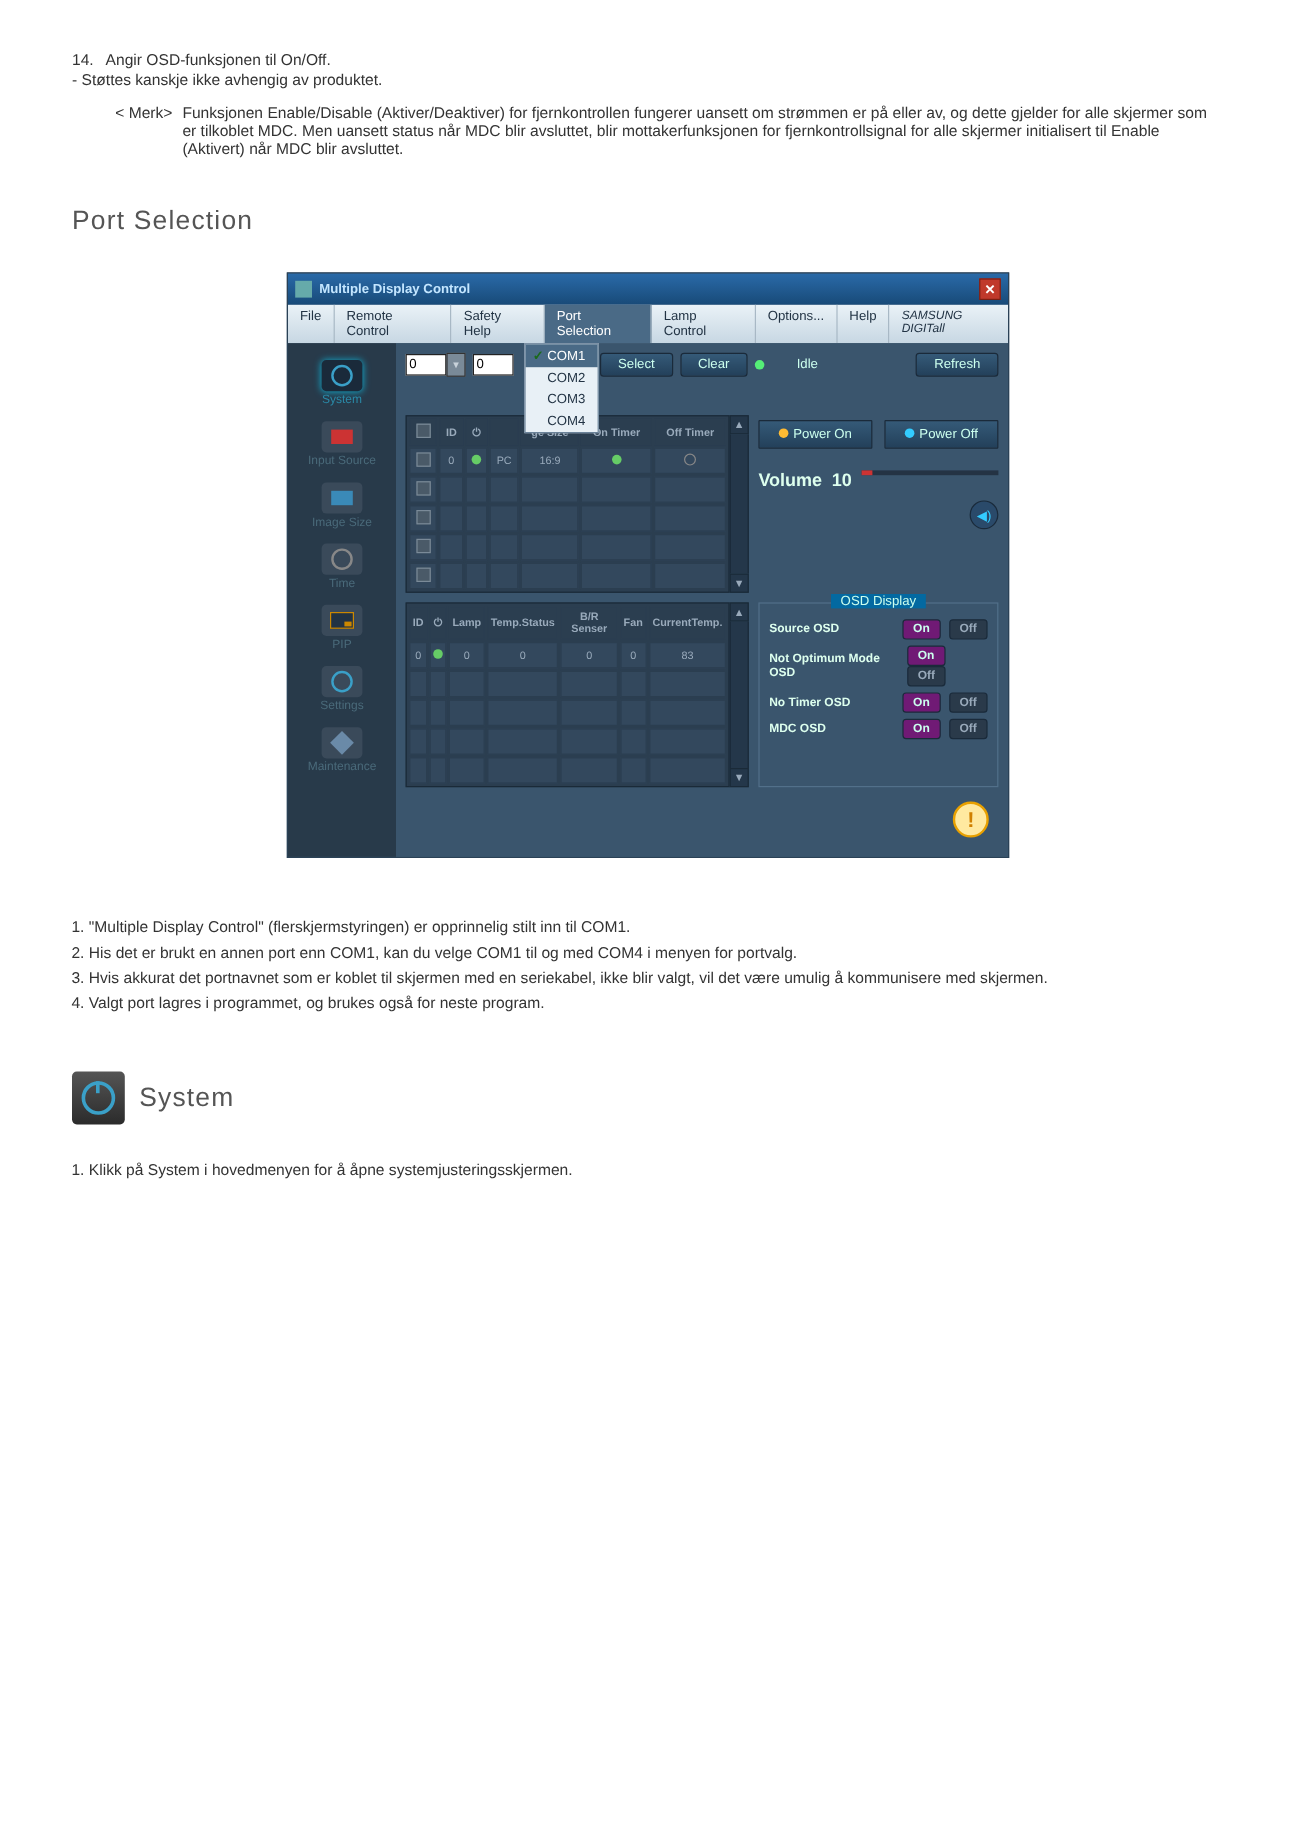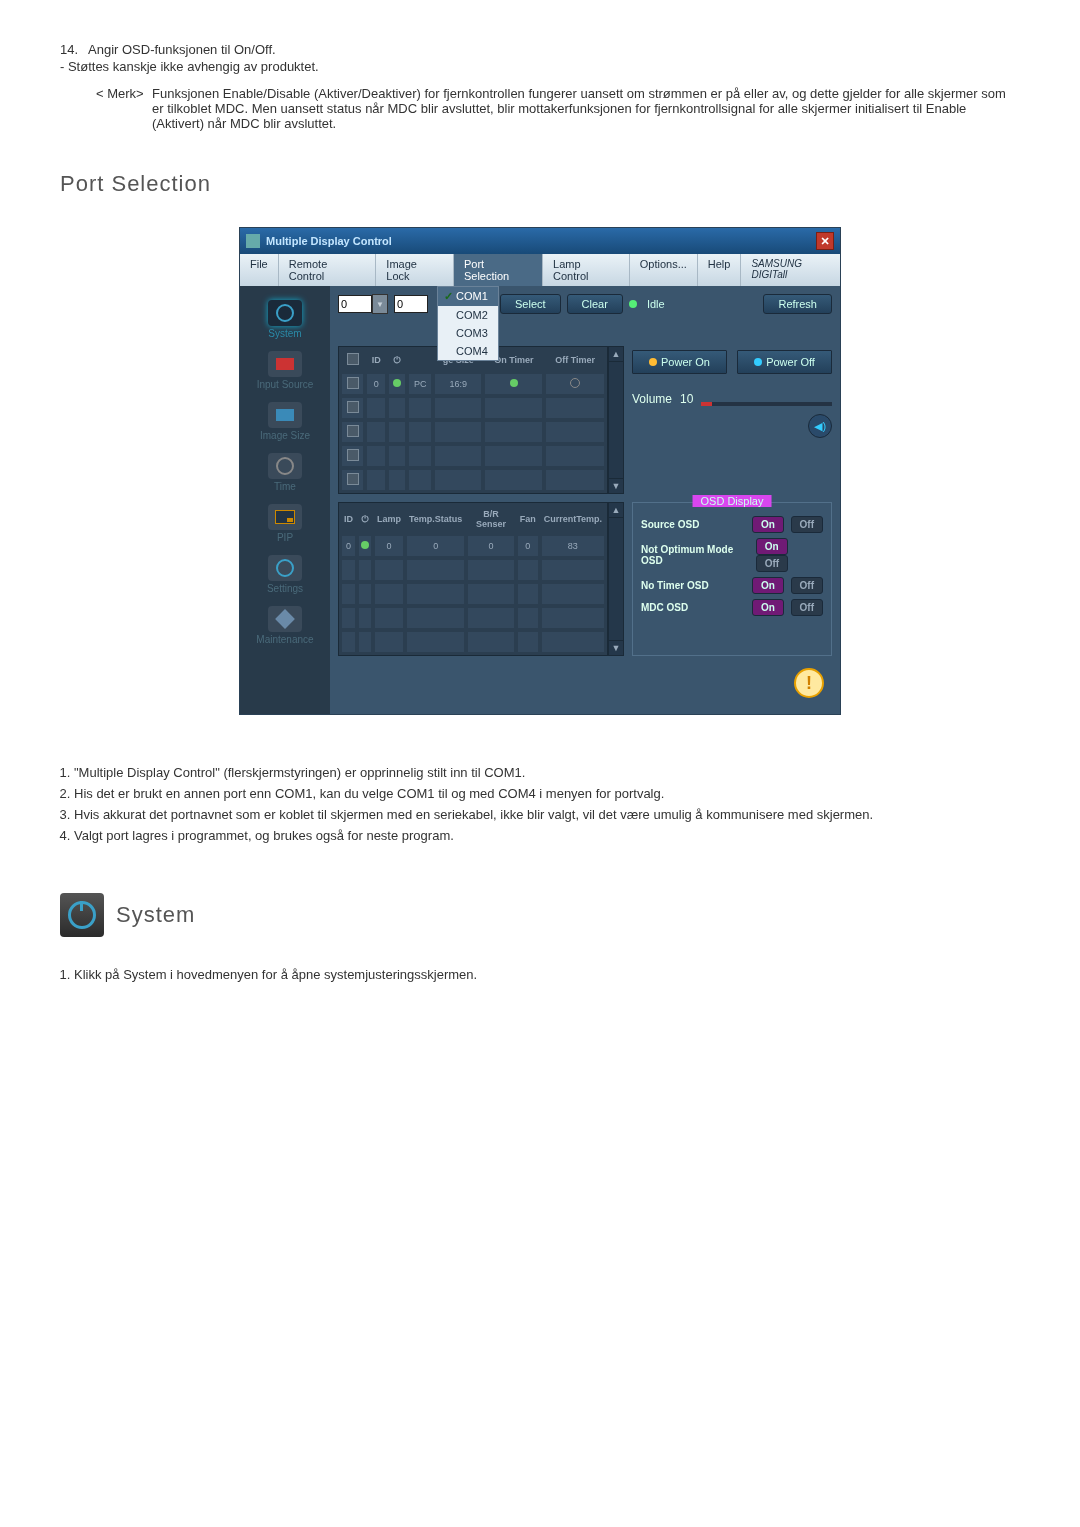--- a/index.html
+++ b/index.html
@@ -80,42 +80,42 @@
   .sidebar .item.active .icon-box { background:#1a2a3a; box-shadow:0 0 6px #1ac; }
   .sidebar .label { font-size:10px; color:#2a8aa8; }
   .sidebar .item.dim .label { color:#4a6a7a; }
   .main-area { flex:1; background:#3a556d; padding:8px 8px 8px 8px; position:relative; }
   .toprow { display:flex; align-items:center; gap:6px; margin-bottom:6px;}
   .spin { display:flex; align-items:center; }
   .spin input { width:28px; height:16px; background:#fff; border:1px solid #222; color:#000; font-size:11px; padding:0 2px;}
   .spin .arrow { width:14px; height:18px; background:#7a8a98; border:1px solid #333; display:flex; align-items:center; justify-content:center; font-size:8px;}
   .btn { background:linear-gradient(#355a78,#23405a); border:1px solid #1a2a3a; padding:3px 14px; color:#cfe; border-radius:3px; font-size:11px;}
   .idle-dot { width:8px; height:8px; border-radius:50%; background:#5e7; display:inline-block; margin-right:4px;}
-  .idle-label { color:#cfe; margin-left:0;}
+  .idle-label { color:#cfe; margin-left:17px;}
   .table1 { width:270px; background:#2b3e50; border:1px solid #1a2a38; margin-top:26px;}
   .table1 th, .table1 td { border:1px solid #2b3e50; font-size:9px; padding:3px 2px; text-align:center; color:#9ab;}
   .table1 th { background:#2b3e50; }
   .table1 td { background:#33485d; height:14px;}
   .table1 .chk { width:10px; height:10px; border:1px solid #7a8a98; display:inline-block; background:#4a5a68;}
   .right-panel { flex:1; margin-left:8px; margin-top:26px;}
   .power-row { display:flex; gap:10px; margin-bottom:18px; margin-top:4px;}
   .power-btn { flex:1; background:linear-gradient(#355a78,#23405a); border:1px solid #1a2a3a; padding:5px 0; text-align:center; border-radius:1px; color:#cfe;}
   .dot-o { width:8px; height:8px; border-radius:50%; background:#fb3; display:inline-block; margin-right:4px;}
   .dot-b { width:8px; height:8px; border-radius:50%; background:#3cf; display:inline-block; margin-right:4px;}
-  .volume-row { display:flex; align-items:flex-end; gap:8px; color:#dfe; font-weight:normal; font-size:12px; margin-bottom:8px;}
+  .volume-row { display:flex; align-items:flex-start; gap:8px; color:#dfe; font-weight:bold; font-size:15px; margin-bottom:8px;}
   .vol-track { flex:1; height:4px; background:#243344; position:relative;}
   .vol-fill { position:absolute; left:0; top:0; height:100%; width:8%; background:#c33;}
   .speaker-icon { width:22px; height:22px; border-radius:50%; background:#2a4a6a; border:1px solid #1a2a3a; margin-left:auto; display:flex; align-items:center; justify-content:center; color:#3cf;}
   .main-flex { display:flex; }
   .bottom-flex { display:flex; margin-top:8px;}
   .table2 { width:270px; background:#2b3e50; border:1px solid #1a2a38;}
   .table2 th, .table2 td { border:1px solid #2b3e50; font-size:9px; padding:3px 2px; text-align:center; color:#9ab;}
   .table2 td { background:#33485d; height:14px;}
   .fieldset { flex:1; margin-left:8px; border:1px solid #52708a; padding:8px 8px 4px 8px; position:relative;}
-  .fieldset .legend { position:absolute; top:-8px; left:50%; transform:translateX(-50%); background:#d946ef; padding:0 8px; color:#cfe; font-size:11px;}
+  .fieldset .legend { position:absolute; top:-8px; left:50%; transform:translateX(-50%); background:#0369a1; padding:0 8px; color:#cfe; font-size:11px;}
   .osd-row { display:flex; align-items:center; justify-content:space-between; margin:5px 0; color:#dfe; font-size:10px; font-weight:bold;}
   .pill { display:inline-block; padding:2px 8px; border-radius:3px; font-size:10px; margin-left:4px; border:1px solid #1a2a3a;}
   .pill.on { background:#701a75; color:#cfe;}
   .pill.off { background:#2a3a4a; color:#9ab;}
   .warn-icon { width:26px; height:26px; border-radius:50%; background:#ffe9a0; border:2px solid #e8a000; display:flex; align-items:center; justify-content:center; color:#d08000; font-size:18px; font-weight:bold; margin:12px 8px 8px auto;}
   .scroll-arrow { width:14px; background:#24374a; display:flex; align-items:center; justify-content:center; font-size:9px; color:#9ab; border:1px solid #1a2a38;}
   .table-wrap { display:flex; }
   ol.notes { margin: 0 0 0 14px; padding:0;}
   ol.notes li { margin: 6px 0; }
 </style>
@@ -137,21 +137,21 @@
   <div class="titlebar">
     <div class="titlebox">
       <span style="width:14px;height:14px;background:#6aa;"></span>
       <span>Multiple Display Control</span>
     </div>
     <div class="close-x">✕</div>
   </div>
   <div class="menubar">
     <div>File</div>
     <div>Remote Control</div>
-    <div>Image Lock</div>
+    <div>Safety Help</div>
     <div class="active">Port Selection</div>
     <div>Lamp Control</div>
     <div>Options...</div>
     <div>Help</div>
     <div class="last brand">SAMSUNG DIGITall</div>
   </div>
 
   <div style="position:relative;">
     <div class="dropdown">
       <div class="sel"><span class="check">✓</span><span>COM1</span></div>

